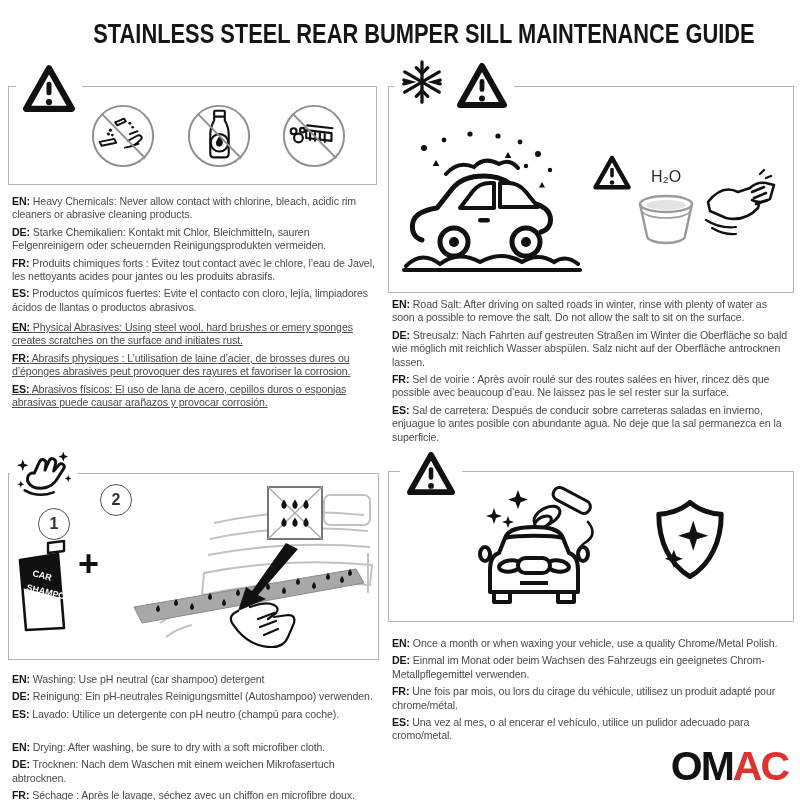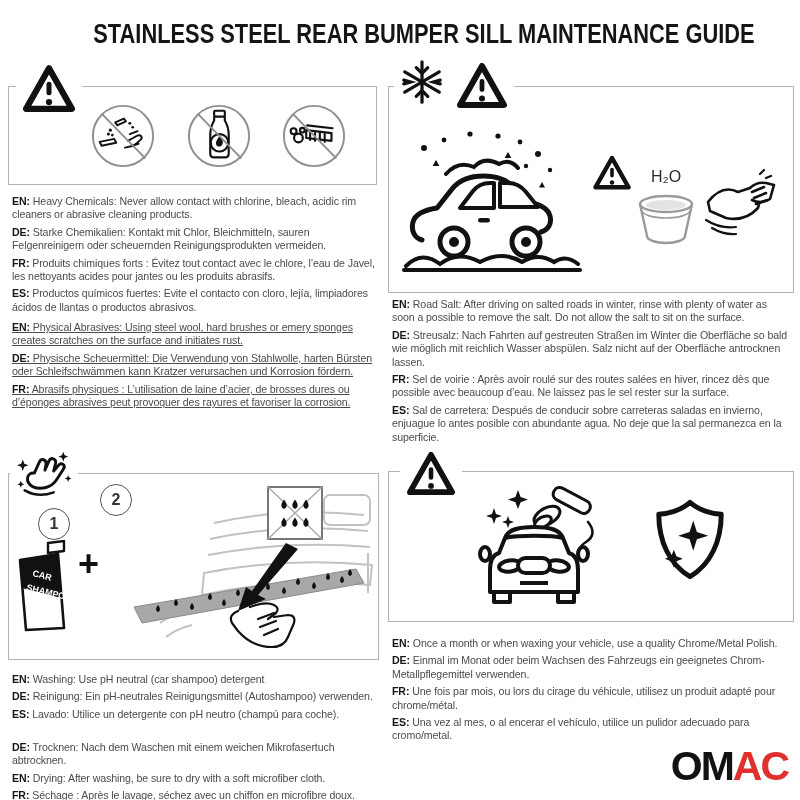--- a/index.html
+++ b/index.html
@@ -114,22 +114,22 @@
 
 <div class="abs txt" id="tl-text1">
   <p><b>EN:</b> <span>Heavy Chemicals: Never allow contact with chlorine, bleach, acidic rim cleaners or abrasive cleaning products.</span></p>
   <p><b>DE:</b> <span>Starke Chemikalien: Kontakt mit Chlor, Bleichmitteln, sauren Felgenreinigern oder scheuernden Reinigungsprodukten vermeiden.</span></p>
   <p><b>FR:</b> <span>Produits chimiques forts : Évitez tout contact avec le chlore, l’eau de Javel, les nettoyants acides pour jantes ou les produits abrasifs.</span></p>
   <p><b>ES:</b> <span>Productos químicos fuertes: Evite el contacto con cloro, lejía, limpiadores ácidos de llantas o productos abrasivos.</span></p>
 </div>
 
 <div class="abs txt" id="tl-text2">
   <p><b>EN:</b> <span>Physical Abrasives: Using steel wool, hard brushes or emery sponges creates scratches on the surface and initiates rust.</span></p>
-  <p><b>DE:</b> <span>Physische Scheuermittel: Die Verwendung von Stahlwolle, harten Bürsten oder Schleifschwämmen kann Kratzer verursachen und Korrosion fördern.</span></p>
   <p><b>FR:</b> <span>Abrasifs physiques : L’utilisation de laine d’acier, de brosses dures ou d’éponges abrasives peut provoquer des rayures et favoriser la corrosion.</span></p>
+  <p><b>ES:</b> <span>Abrasivos físicos: El uso de lana de acero, cepillos duros o esponjas abrasivas puede causar arañazos y provocar corrosión.</span></p>
 </div>
 
 <div class="abs qbox" id="box-tr"></div>
 
 <div class="abs corner-ico" style="left:394px;top:58px;">
   <svg width="46" height="48" viewBox="0 0 48 48">
     <g stroke="#111" stroke-width="3.4" stroke-linecap="round" fill="none">
       <line x1="24" y1="3" x2="24" y2="45"></line>
       <line x1="6" y1="13.5" x2="42" y2="34.5"></line>
       <line x1="6" y1="34.5" x2="42" y2="13.5"></line>
@@ -316,22 +316,22 @@
     </g>
   </svg>
 </div>
 
 <div class="abs txt" id="bl-text1">
   <p><b>EN:</b> <span>Washing: Use pH neutral (car shampoo) detergent</span></p>
   <p><b>DE:</b> <span>Reinigung: Ein pH-neutrales Reinigungsmittel (Autoshampoo) verwenden.</span></p>
   <p><b>ES:</b> <span>Lavado: Utilice un detergente con pH neutro (champú para coche).</span></p>
 </div>
 <div class="abs txt" id="bl-text2">
+  <p><b>EN:</b> <span>Drying: After washing, be sure to dry with a soft microfiber cloth.</span></p>
   <p><b>DE:</b> <span>Trocknen: Nach dem Waschen mit einem weichen Mikrofasertuch abtrocknen.</span></p>
-  <p><b>EN:</b> <span>Drying: After washing, be sure to dry with a soft microfiber cloth.</span></p>
   <p><b>FR:</b> <span>Séchage : Après le lavage, séchez avec un chiffon en microfibre doux.</span></p>
   <p><b>ES:</b> <span>Secado: Después del lavado, seque con un paño de microfibra suave.</span></p>
 </div>
 
 <div class="abs qbox" id="box-br"></div>
 
 <div class="abs corner-ico" style="left:400px;top:451px;">
   <svg width="52" height="46" viewBox="0 0 52 48">
     <path d="M26 4 L48 43 H4 Z" fill="#fff" stroke="#111" stroke-width="6" stroke-linejoin="round"></path>
     <rect x="23.6" y="17" width="4.8" height="13" rx="2.4" fill="#111"></rect>

